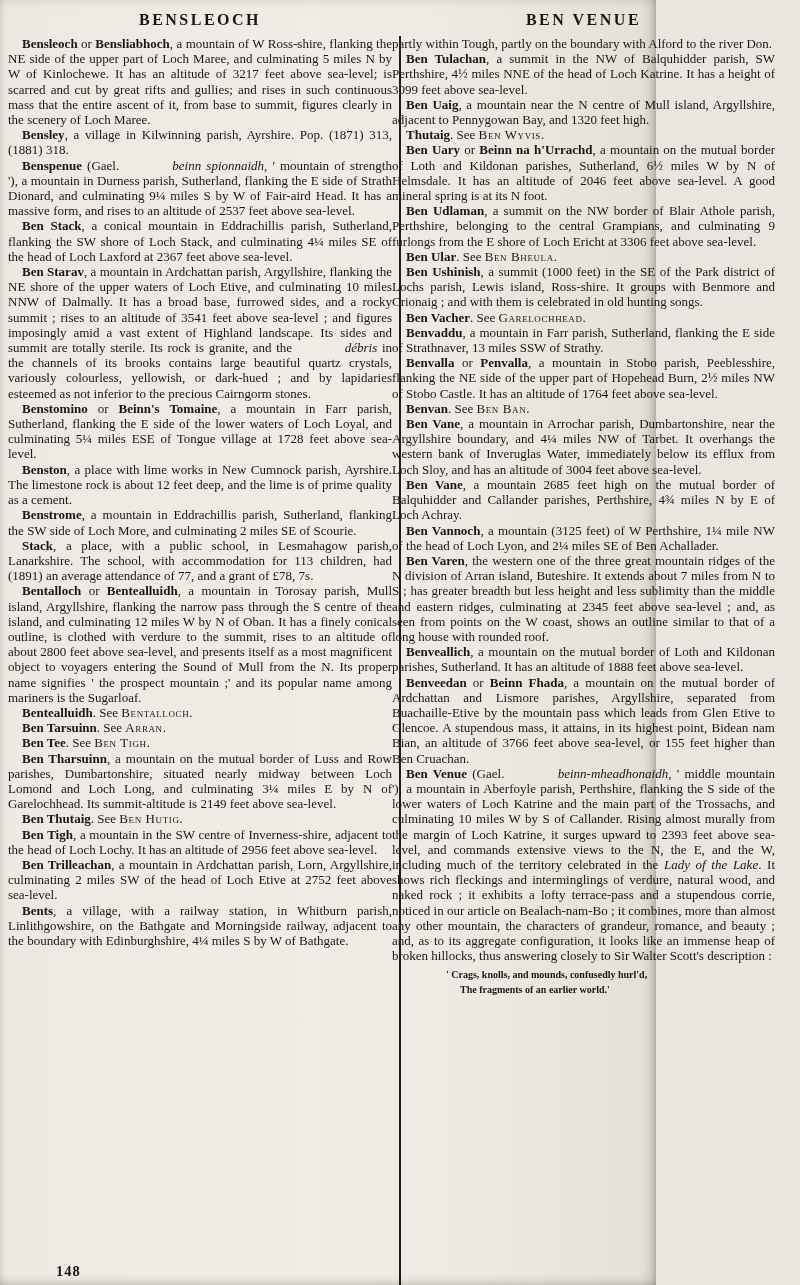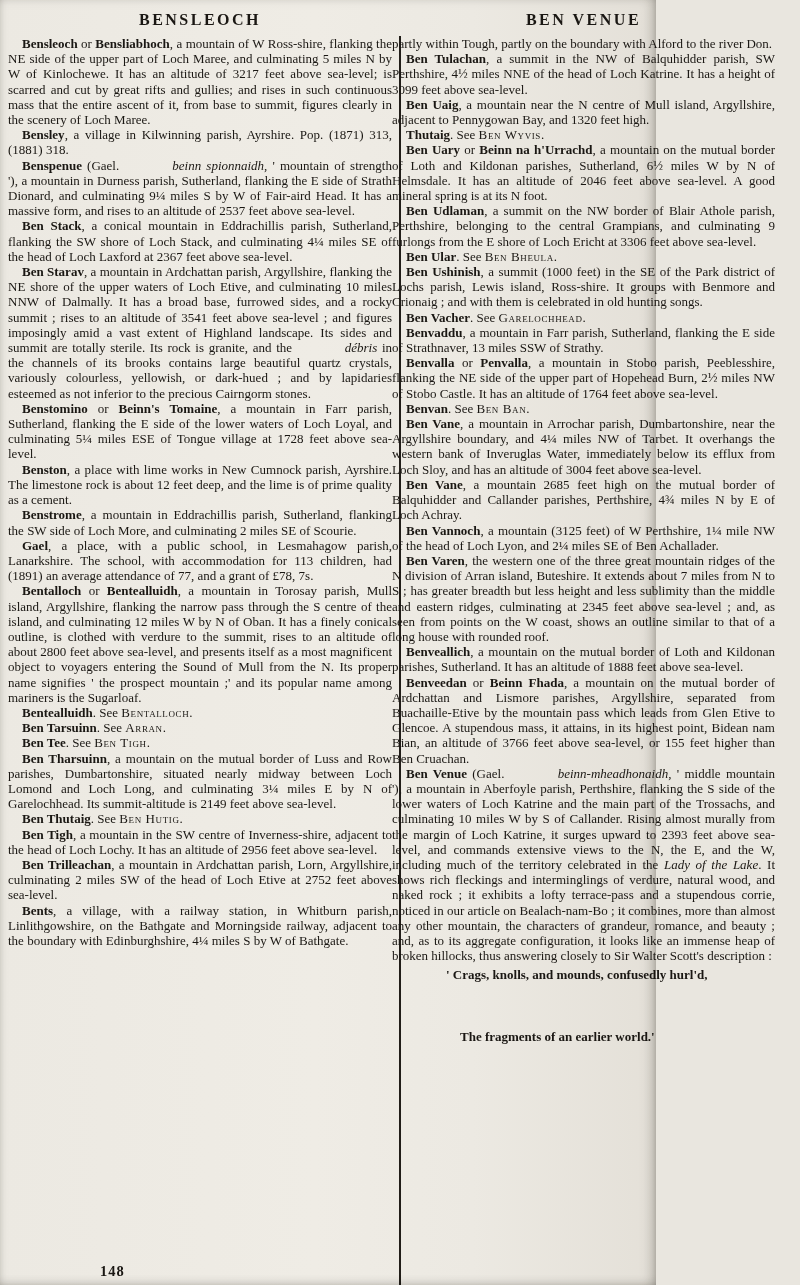--- a/index.html
+++ b/index.html
@@ -41,58 +41,57 @@
     max-height: 1240px;
   }
   .entry { margin: 0; text-indent: 14px; }
   .entry.cont { text-indent: 0; }
   .b  { font-weight: bold; }
   .i  { font-style: italic; margin-left: 48px; }
   .bi { font-weight: normal; font-style: italic; }
   .sc { font-variant: small-caps; letter-spacing: .6px; }
   .quote {
     margin: 5px 0 0 54px;
-    font-size: 13px;
+    font-size: 10px;
     font-weight: bold;
     line-height: 14.6px;
     text-align: left;
   }
-  .quote .quote-line + .quote-line { padding-left: 14px; margin-top: 47px; }
+  .quote .quote-line + .quote-line { padding-left: 14px; }
   .divider {
     position: absolute;
     left: 399px; top: 36px; bottom: 0;
     width: 2px;
     background: #211d18;
   }
   .pagenum {
     position: absolute;
     left: 56px; bottom: 5px;
     font-size: 14.5px;
     font-weight: bold;
     letter-spacing: 1px;
-    margin-left: 44px;
   }
 </style>
 </head>
 <body style="color: rgb(26, 23, 19);">
 
 <div class="page">
 
   <div class="col col-left">
     <h1 class="colhead">BENSLEOCH</h1>
     <div class="coltext">
         <p class="entry"><span class="b">Bensleoch</span><span> or </span><span class="b">Bensliabhoch</span><span>, a mountain of W Ross-shire, flanking the NE side of the upper part of Loch Maree, and culminating 5 miles N by W of Kinlochewe. It has an altitude of 3217 feet above sea-level; is scarred and cut by great rifts and gullies; and rises in such continuous mass that the entire ascent of it, from base to summit, figures clearly in the scenery of Loch Maree.</span></p>
         <p class="entry"><span class="b">Bensley</span><span>, a village in Kilwinning parish, Ayrshire. Pop. (1871) 313, (1881) 318.</span></p>
         <p class="entry"><span class="b">Benspenue</span><span> (Gael. </span><span class="i">beinn spionnaidh</span><span>, ' mountain of strength '), a mountain in Durness parish, Sutherland, flanking the E side of Strath Dionard, and culminating 9¼ miles S by W of Fair-aird Head. It has a massive form, and rises to an altitude of 2537 feet above sea-level.</span></p>
         <p class="entry"><span class="b">Ben Stack</span><span>, a conical mountain in Eddrachillis parish, Sutherland, flanking the SW shore of Loch Stack, and culminating 4¼ miles SE of the head of Loch Laxford at 2367 feet above sea-level.</span></p>
         <p class="entry"><span class="b">Ben Starav</span><span>, a mountain in Ardchattan parish, Argyllshire, flanking the NE shore of the upper waters of Loch Etive, and culminating 10 miles NNW of Dalmally. It has a broad base, furrowed sides, and a rocky summit ; rises to an altitude of 3541 feet above sea-level ; and figures imposingly amid a vast extent of Highland landscape. Its sides and summit are totally sterile. Its rock is granite, and the </span><span class="i">débris</span><span> in the channels of its brooks contains large beautiful quartz crystals, variously colourless, yellowish, or dark-hued ; and by lapidaries esteemed as not inferior to the precious Cairngorm stones.</span></p>
         <p class="entry"><span class="b">Benstomino</span><span> or </span><span class="b">Beinn's Tomaine</span><span>, a mountain in Farr parish, Sutherland, flanking the E side of the lower waters of Loch Loyal, and culminating 5¼ miles ESE of Tongue village at 1728 feet above sea-level.</span></p>
         <p class="entry"><span class="b">Benston</span><span>, a place with lime works in New Cumnock parish, Ayrshire. The limestone rock is about 12 feet deep, and the lime is of prime quality as a cement.</span></p>
         <p class="entry"><span class="b">Benstrome</span><span>, a mountain in Eddrachillis parish, Sutherland, flanking the SW side of Loch More, and culminating 2 miles SE of Scourie.</span></p>
-        <p class="entry"><span class="b">Gael</span><span>, a place, with a public school, in Lesmahagow parish, Lanarkshire. The school, with accommodation for 113 children, had (1891) an average attendance of 77, and a grant of £78, 7s.</span></p>
+        <p class="entry"><span class="b">Stack</span><span>, a place, with a public school, in Lesmahagow parish, Lanarkshire. The school, with accommodation for 113 children, had (1891) an average attendance of 77, and a grant of £78, 7s.</span></p>
         <p class="entry"><span class="b">Bentalloch</span><span> or </span><span class="b">Bentealluidh</span><span>, a mountain in Torosay parish, Mull island, Argyllshire, flanking the narrow pass through the S centre of the island, and culminating 12 miles W by N of Oban. It has a finely conical outline, is clothed with verdure to the summit, rises to an altitude of about 2800 feet above sea-level, and presents itself as a most magnificent object to voyagers entering the Sound of Mull from the N. Its proper name signifies ' the prospect mountain ;' and its popular name among mariners is the Sugarloaf.</span></p>
         <p class="entry"><span class="b">Bentealluidh</span><span>.  See </span><span class="sc">Bentalloch</span><span>.</span></p>
         <p class="entry"><span class="b">Ben Tarsuinn</span><span>.  See </span><span class="sc">Arran</span><span>.</span></p>
         <p class="entry"><span class="b">Ben Tee</span><span>.  See </span><span class="sc">Ben Tigh</span><span>.</span></p>
         <p class="entry"><span class="b">Ben Tharsuinn</span><span>, a mountain on the mutual border of Luss and Row parishes, Dumbartonshire, situated nearly midway between Loch Lomond and Loch Long, and culminating 3¼ miles E by N of Garelochhead. Its summit-altitude is 2149 feet above sea-level.</span></p>
         <p class="entry"><span class="b">Ben Thutaig</span><span>.  See </span><span class="sc">Ben Hutig</span><span>.</span></p>
         <p class="entry"><span class="b">Ben Tigh</span><span>, a mountain in the SW centre of Inverness-shire, adjacent to the head of Loch Lochy. It has an altitude of 2956 feet above sea-level.</span></p>
         <p class="entry"><span class="b">Ben Trilleachan</span><span>, a mountain in Ardchattan parish, Lorn, Argyllshire, culminating 2 miles SW of the head of Loch Etive at 2752 feet above sea-level.</span></p>
         <p class="entry"><span class="b">Bents</span><span>, a village, with a railway station, in Whitburn parish, Linlithgowshire, on the Bathgate and Morningside railway, adjacent to the boundary with Edinburghshire, 4¼ miles S by W of Bathgate.</span></p>
       </div>

